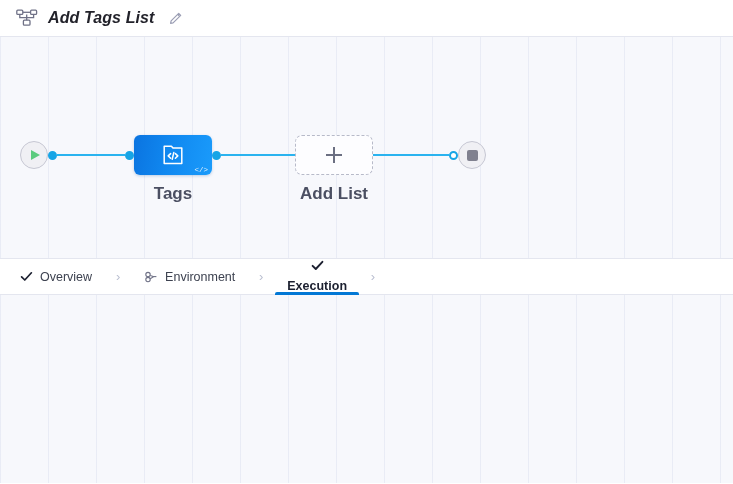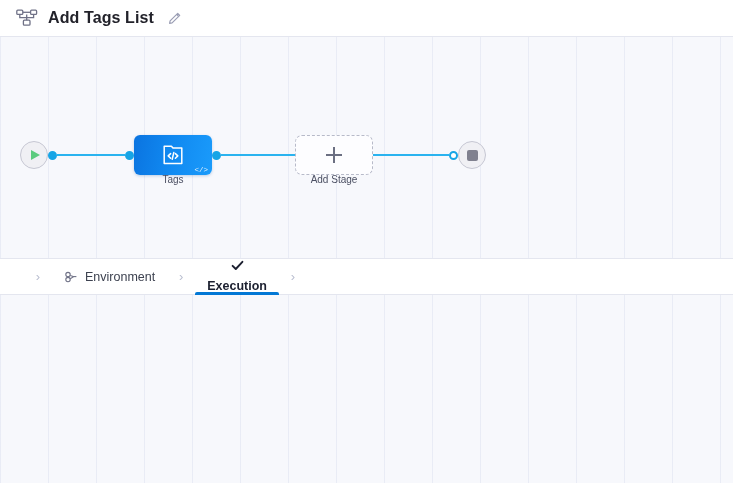--- a/index.html
+++ b/index.html
@@ -12,20 +12,21 @@
 
   
   .header {
     height: 37px;
     background: #ffffff;
     border-bottom: 1px solid #e4e6ef;
     display: flex;
     align-items: center;
     padding-left: 16px;
     gap: 10px;
+    font-style: italic;
   }
   .header-icon { width: 22px; height: 18px; display: block; flex: 0 0 auto; }
   .header-title {
     font-size: 16px;
     font-weight: bold;
     color: #22222a;
     letter-spacing: .1px;
     white-space: nowrap;
   }
   .edit-icon { width: 14px; height: 14px; display: block; margin-left: 4px; flex: 0 0 auto; }
@@ -53,24 +54,26 @@
   
   .nodewrap {
     position: relative;
     display: flex;
     flex-direction: column;
     align-items: center;
   }
   .caption {
     position: absolute;
     top: 100%;
-    font-size: 10px;
+    margin-top: 10px;
+    font-size: 17px;
     color: #4b4f62;
     white-space: nowrap;
     line-height: 1;
+    font-weight: bold;
   }
 
   
   .terminal {
     width: 28px; height: 28px;
     border-radius: 50%;
     background: #f0f0f4;
     border: 1px solid #c6c7d3;
     display: flex; align-items: center; justify-content: center;
     flex: 0 0 auto;
@@ -230,34 +233,42 @@
       <span class="caption">Tags</span>
     </div>
 
     <span class="dot filled"></span>
     <span class="wire" style="width:74px"></span>
 
     <div class="nodewrap">
       <div class="add-node add-stage-node">
         <span class="plus"></span>
       </div>
-      <span class="caption">Add Stage</span>
+      <span class="caption">Add List</span>
     </div>
 
     <span class="wire" style="width:76px"></span>
     <span class="dot"></span>
 
     <div class="terminal">
       <span class="stop-sq"></span>
     </div>
   </div>
 </div>
 
 <div class="tabbar">
 
+  <div class="tab">
+    <span class="chk">
+      <svg viewBox="0 0 13 13" width="13" height="13" fill="none" stroke="#1c2030" stroke-width="1.7" stroke-linecap="round" stroke-linejoin="round">
+        <path d="M1.6 6.8 L4.8 10 L11.4 2.8"></path>
+      </svg>
+    </span>
+    <span>Overview</span>
+  </div>
   <div class="tab-sep">›</div>
 
   <div class="tab">
     <span class="tabicon">
       <svg viewBox="0 0 14 14" width="14" height="14" fill="none" stroke="#6f7186" stroke-width="1.1">
         <circle cx="4" cy="4.6" r="2.2"></circle>
         <circle cx="4" cy="9.6" r="2.2"></circle>
         <path d="M6.2 5.4 L9.6 6.6 L6.2 8.8"></path>
         <path d="M9.6 6.6 L12.4 6.6"></path>
       </svg>

